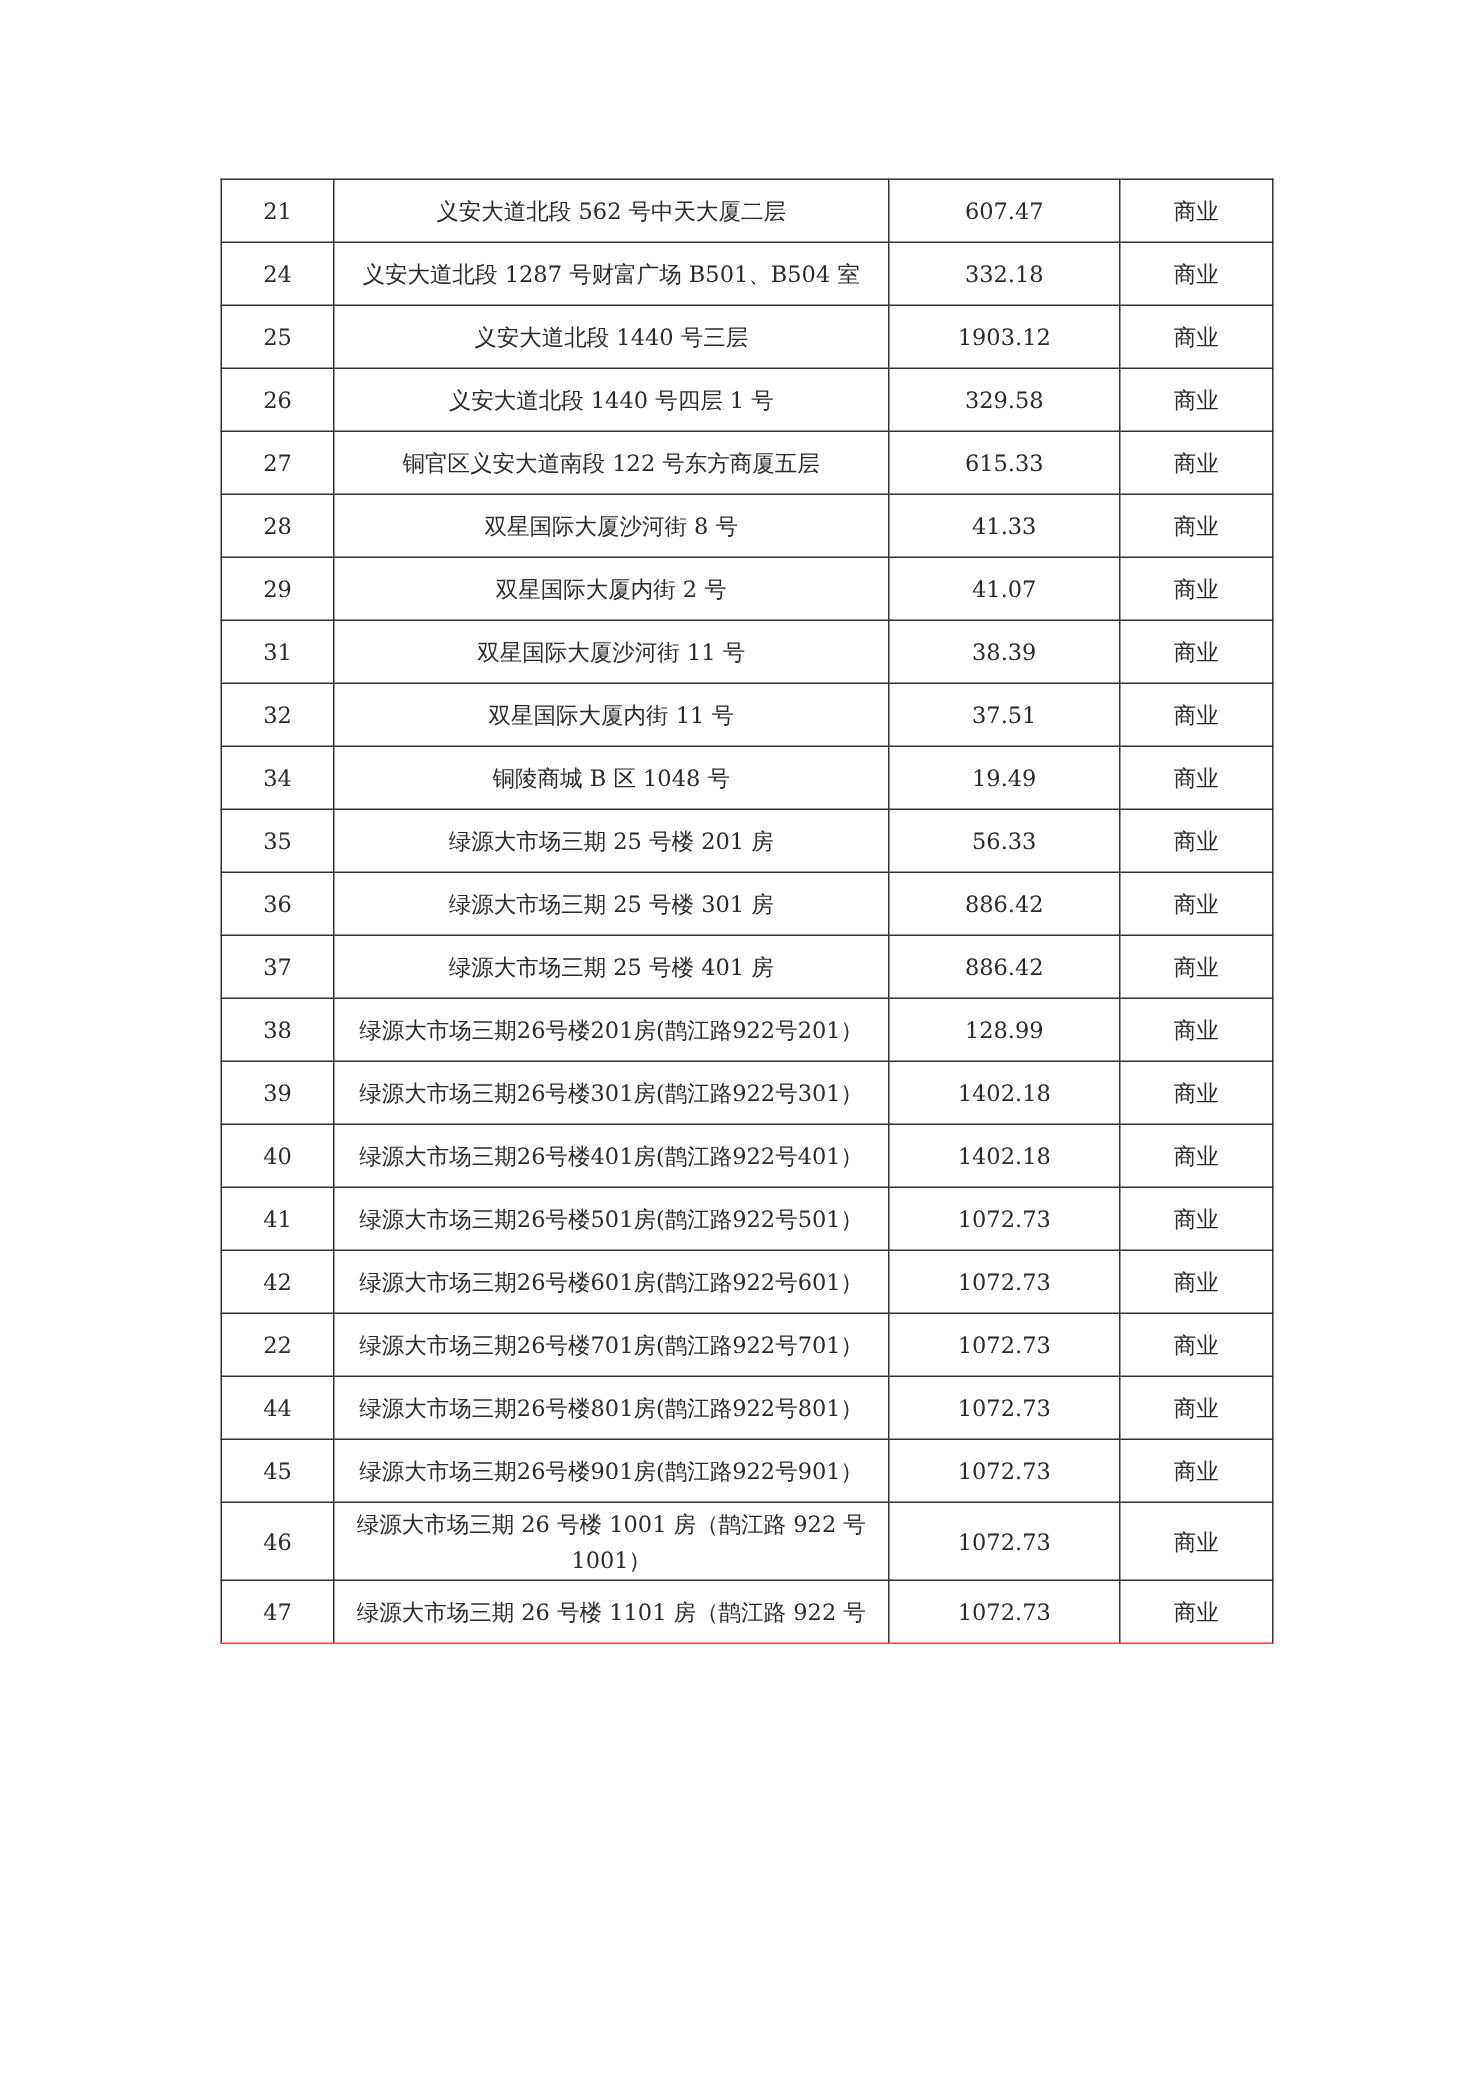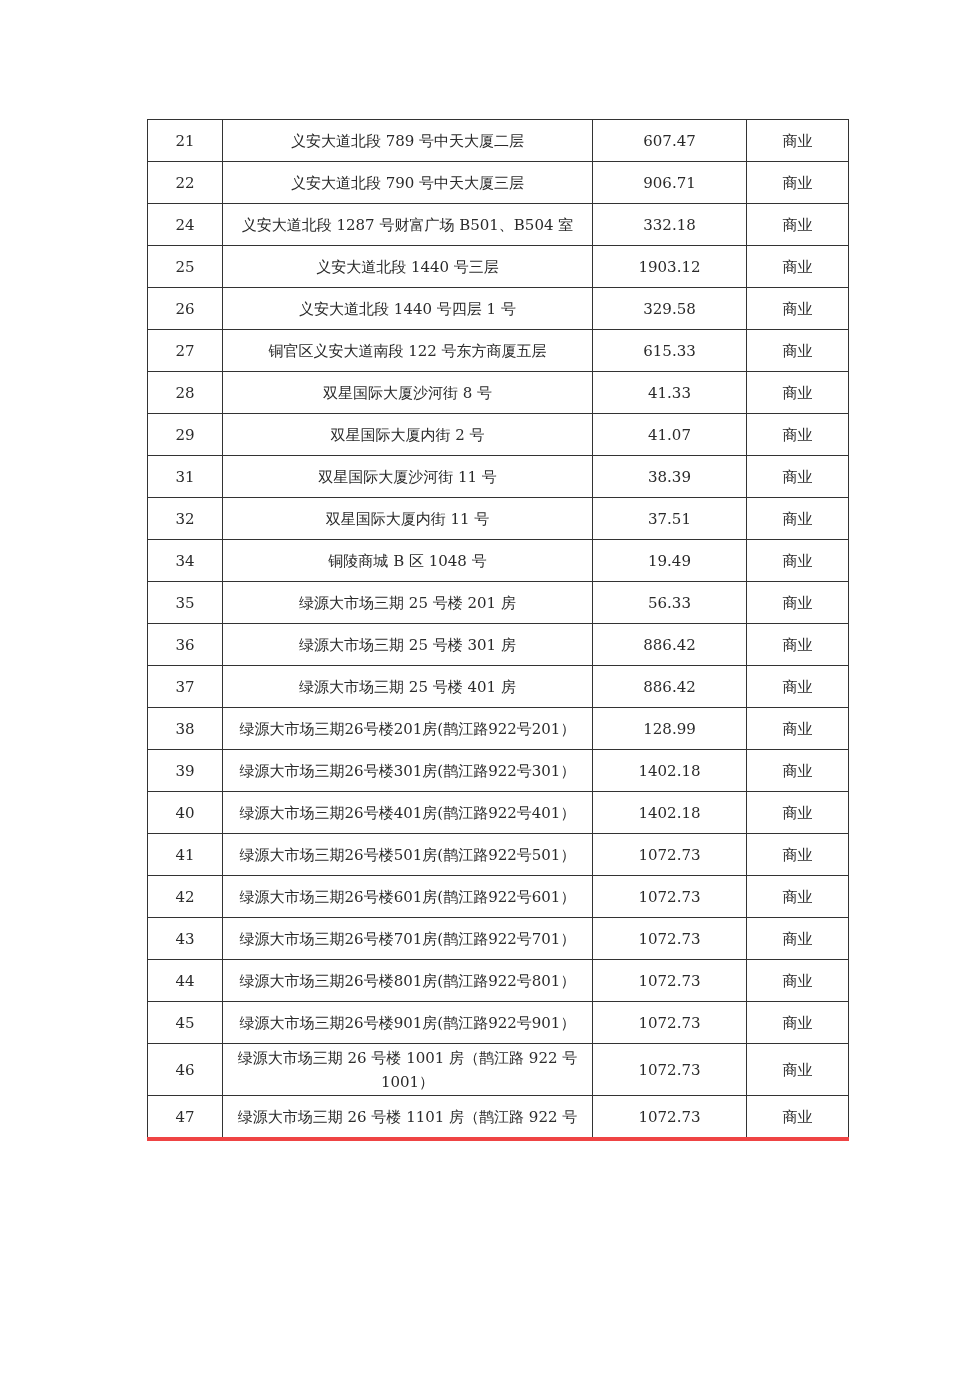--- a/index.html
+++ b/index.html
@@ -39,21 +39,21 @@
     padding: 0 4px;
     line-height: 22px;
     color: #2a2a2a;
     white-space: normal;
   }
   table.property-table tr.tall td {
     height: 51px;
     line-height: 24px;
   }
   table.property-table tr.last td {
-    border-bottom: 4px solid #ef4444;
+    border-bottom: 1px solid #ef4444;
   }
   col.c-no { width: 75px; }
   col.c-addr { width: 370px; }
   col.c-area { width: 154px; }
   col.c-use { width: 102px; }
   td.addr { letter-spacing: 0px; }
   td.addr.wide { padding: 0 10px; }
 </style>
 </head>
 <body>
@@ -62,28 +62,22 @@
   <table class="property-table">
     <colgroup>
       <col class="c-no">
         <col class="c-addr">
         <col class="c-area">
         <col class="c-use">
     </colgroup>
     <tbody id="tbody">
         <tr>
           <td>21</td>
-          <td class="addr">义安大道北段 789 号中天大厦二层</td>
+          <td class="addr">义安大道北段 562 号中天大厦二层</td>
           <td>607.47</td>
-          <td>商业</td>
-        </tr>
-        <tr>
-          <td>22</td>
-          <td class="addr">义安大道北段 790 号中天大厦三层</td>
-          <td>906.71</td>
           <td>商业</td>
         </tr>
         <tr>
           <td>24</td>
           <td class="addr">义安大道北段 1287 号财富广场 B501、B504 室</td>
           <td>332.18</td>
           <td>商业</td>
         </tr>
         <tr>
           <td>25</td>
@@ -175,21 +169,21 @@
           <td>1072.73</td>
           <td>商业</td>
         </tr>
         <tr>
           <td>42</td>
           <td class="addr">绿源大市场三期26号楼601房(鹊江路922号601）</td>
           <td>1072.73</td>
           <td>商业</td>
         </tr>
         <tr>
-          <td>43</td>
+          <td>22</td>
           <td class="addr">绿源大市场三期26号楼701房(鹊江路922号701）</td>
           <td>1072.73</td>
           <td>商业</td>
         </tr>
         <tr>
           <td>44</td>
           <td class="addr">绿源大市场三期26号楼801房(鹊江路922号801）</td>
           <td>1072.73</td>
           <td>商业</td>
         </tr>

